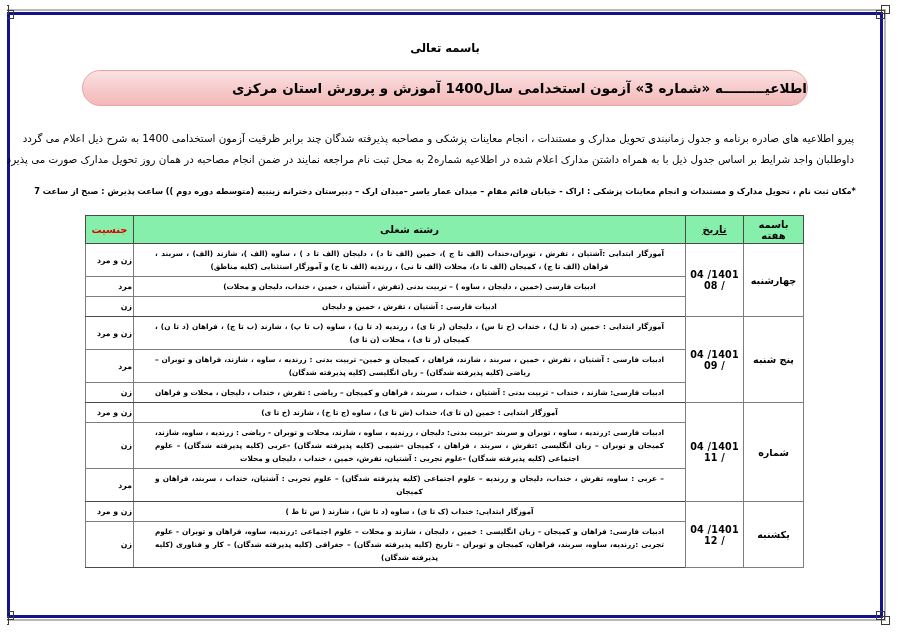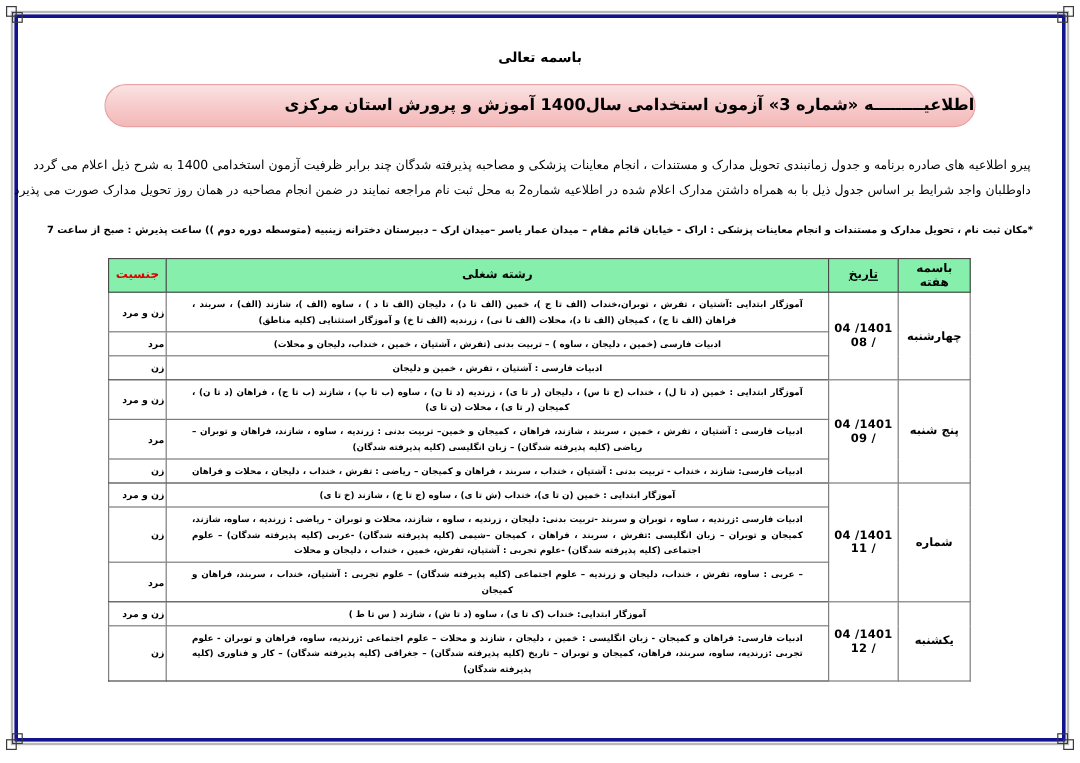--- a/index.html
+++ b/index.html
@@ -11,21 +11,21 @@
     width: 900px;
     height: 636px;
     font-family: "DejaVu Sans", "Liberation Sans", sans-serif;
     color: #000000;
     overflow: hidden;
   }
 
   
   #page-frame {
     position: absolute;
-    left: 12px;
+    left: 0;
     top: 12px;
     width: 876px;
     height: 606px;
     box-sizing: border-box;
     border: 3px solid #13138c;
     background: #ffffff;
   }
   #page-frame::before {
     content: "";
     position: absolute;

